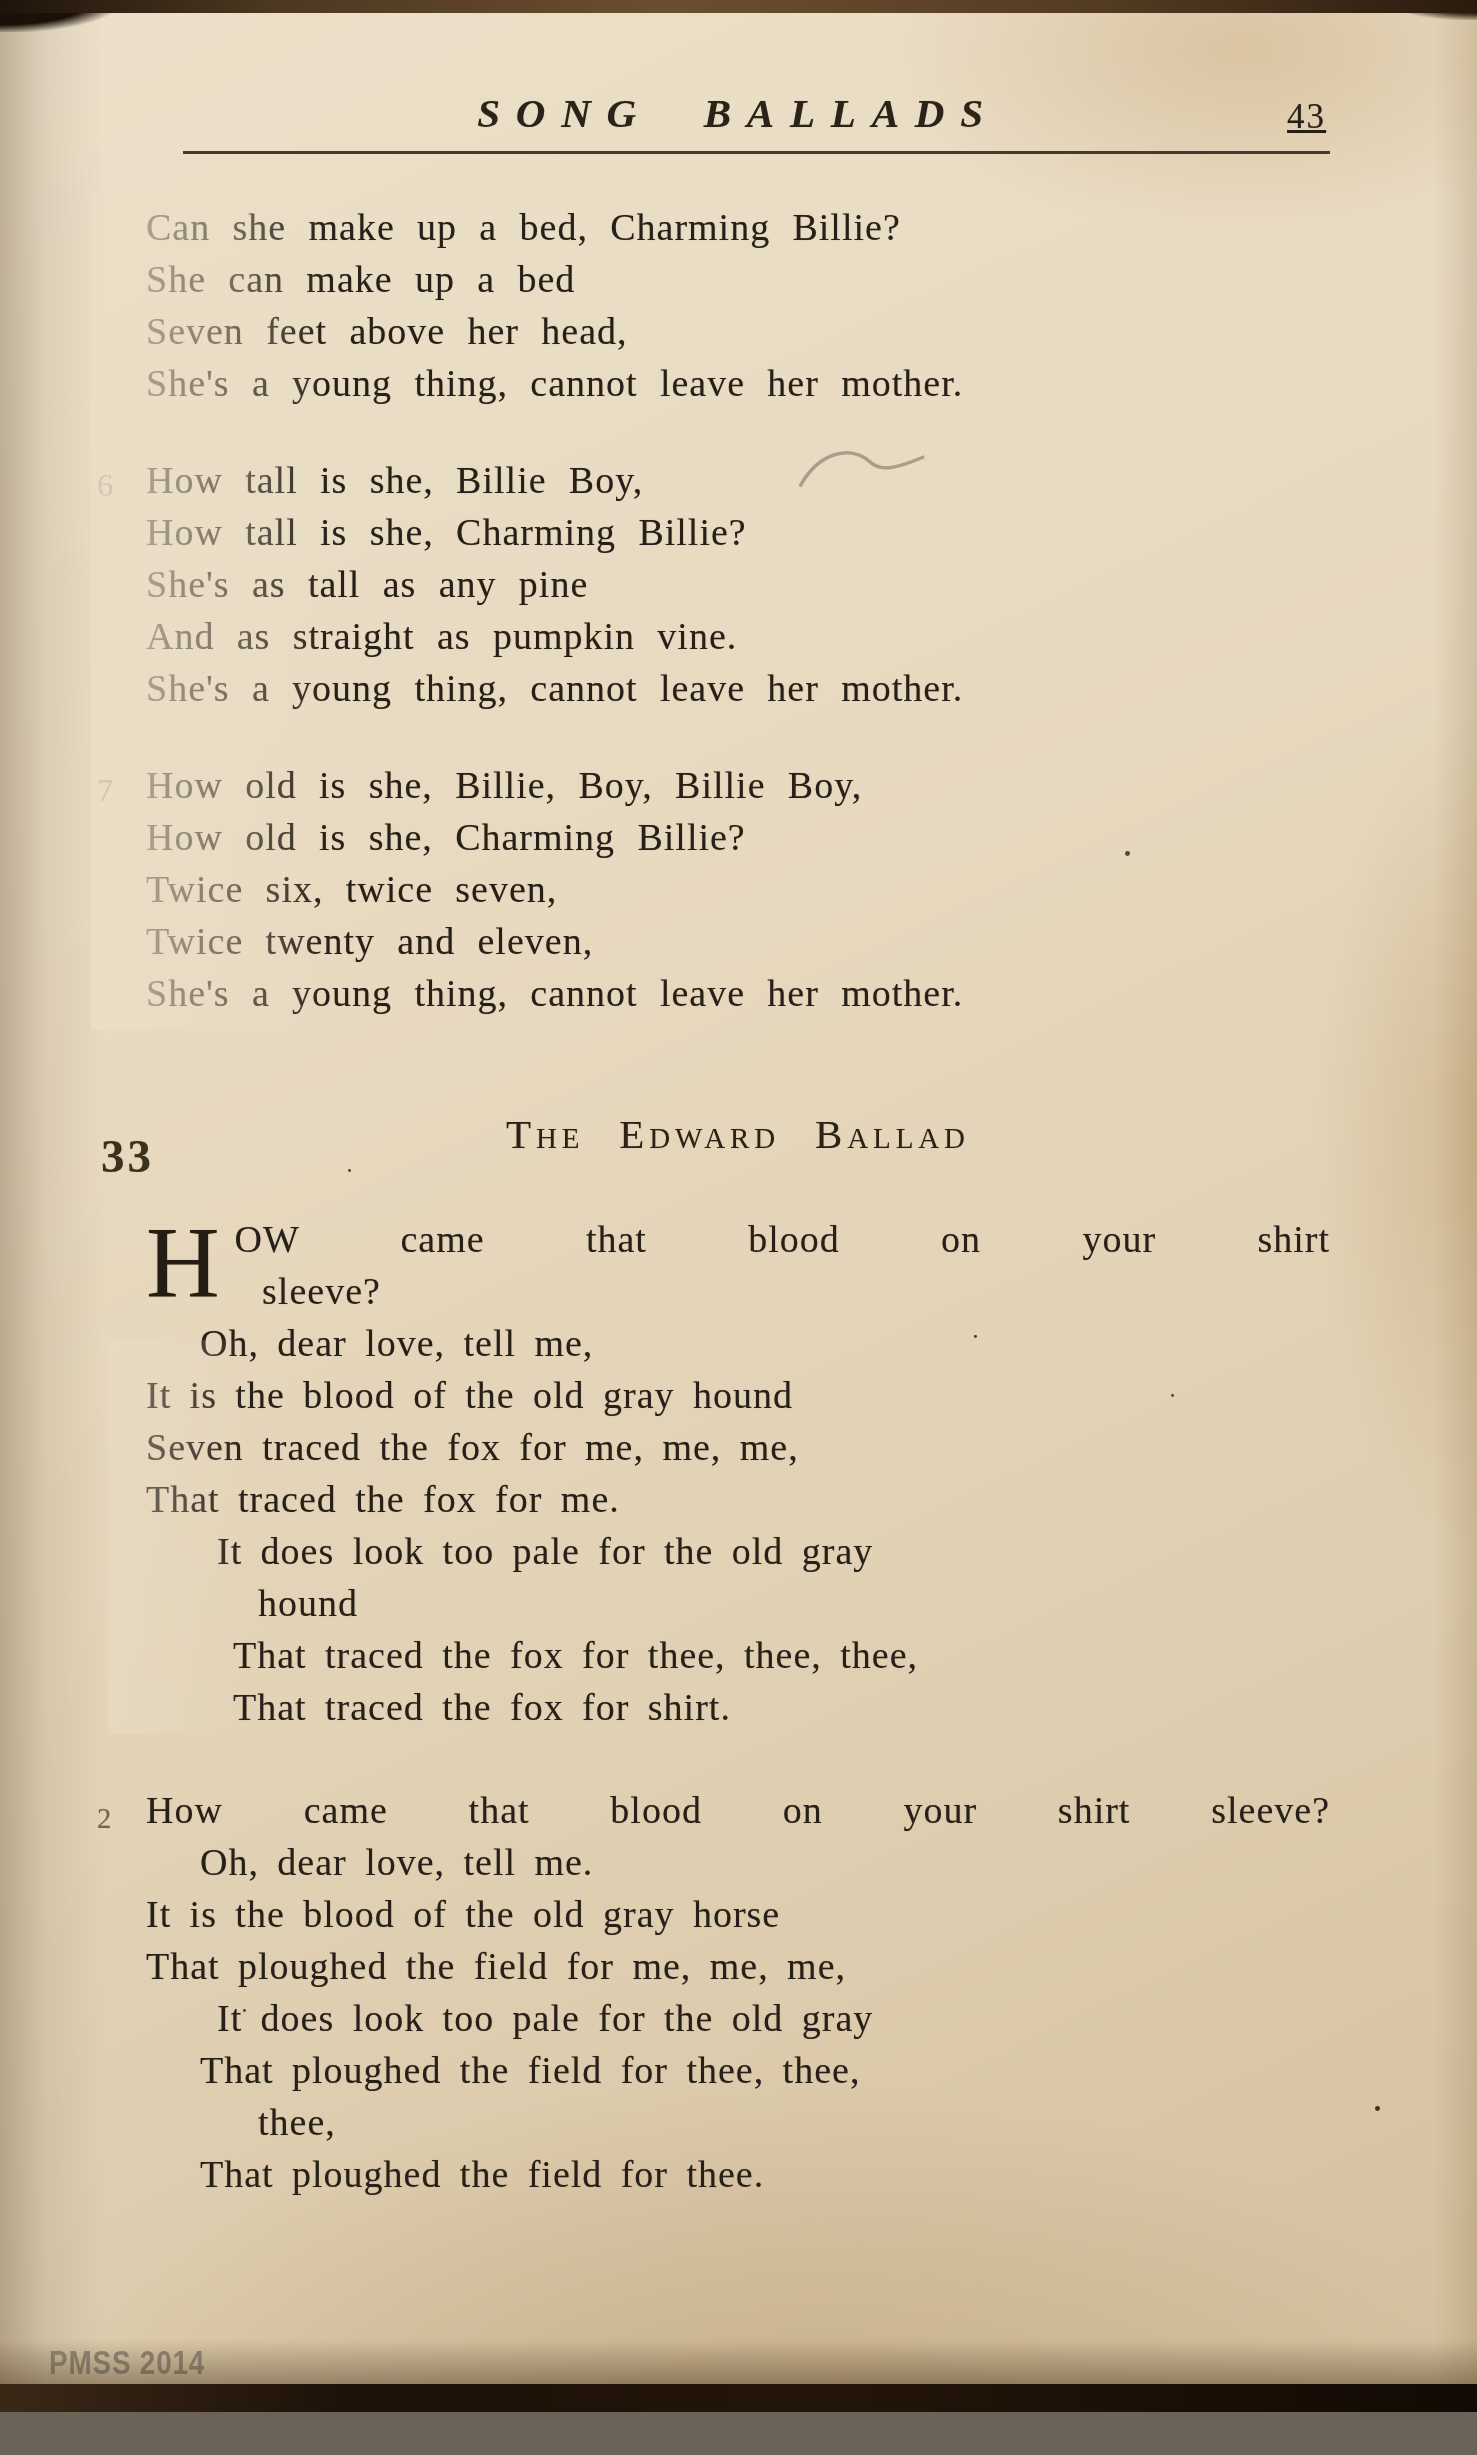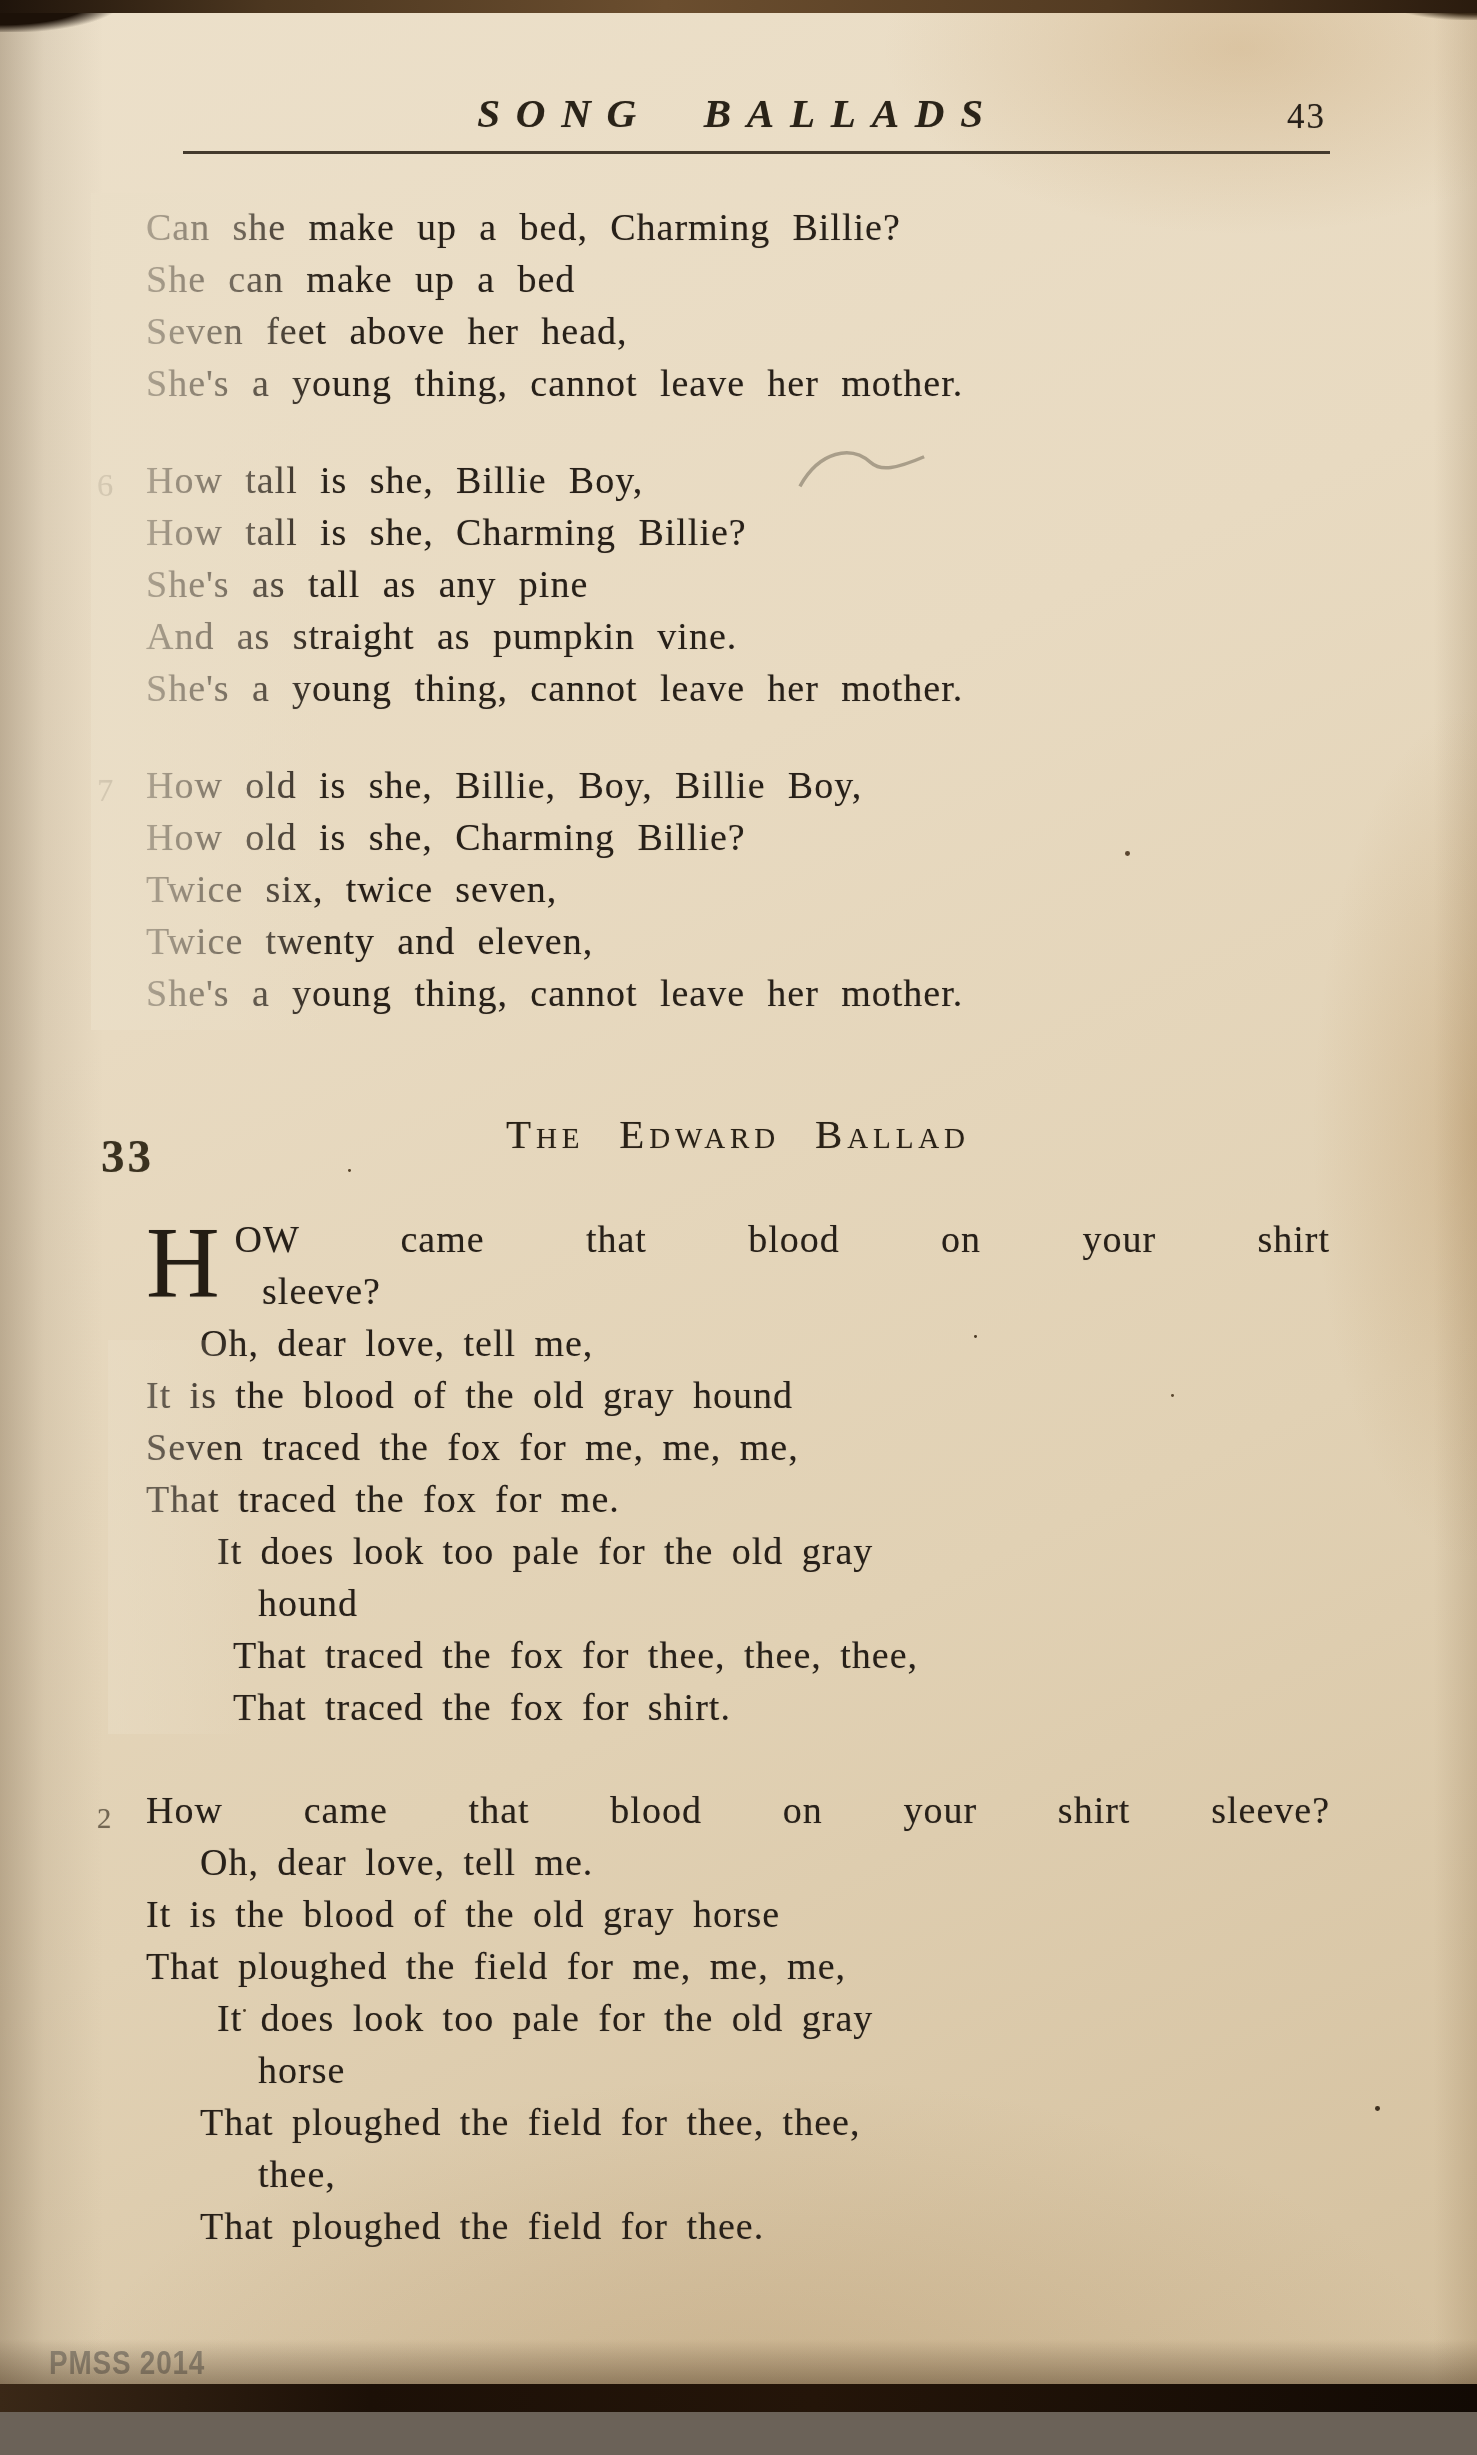--- a/index.html
+++ b/index.html
@@ -18,21 +18,21 @@
       linear-gradient(155deg, #ece0ca 0%, #e8dac1 35%, #e1d1b4 65%, #d4c09e 100%);
   }
 
   .wrap { position:relative; margin:0 148px 0 146px; padding-top:89px;
           text-shadow:0 0 1px rgba(40,30,20,0.30); }
 
   
   .header { position:relative; text-align:center; }
   .header-title { font-style:italic; font-weight:bold; font-size:41px;
                   letter-spacing:15.8px; word-spacing:25.6px; color:#2a2318; }
-  .page-num { position:absolute; right:3.9px; top:7.9px; font-size:35px; letter-spacing:2px; }
+  .page-num { position:absolute; right:3.9px; top:7.9px; font-size:35px; letter-spacing:2px;text-decoration:underline; }
   .rule { margin-top:13.8px; margin-left:37px; border-bottom:3px solid #443a2d; }
 
   
   .stanza { position:relative; font-size:38px; line-height:52px; letter-spacing:1px; }
   .stanza.billie { word-spacing:11.8px; margin-top:45px; }
   .stanza.billie.first { margin-top:47px; }
   .stanza.edward { word-spacing:7.9px; }
   .verse-num { position:absolute; left:-49px; top:4.9px; font-size:32.5px; color:#5f5442; opacity:.85; }
   .verse-num.small { font-size:28.6px; top:8.9px; }
 
@@ -152,21 +152,20 @@
       <div class="line ic">That traced the fox for shirt.</div>
     </div>
 
     <div class="stanza edward stanza2">
       <span class="verse-num small">2</span>
       <div class="line jline">How came that blood on your shirt sleeve?</div>
       <div class="line ia">Oh, dear love, tell me.</div>
       <div class="line">It is the blood of the old gray horse</div>
       <div class="line">That ploughed the field for me, me, me,</div>
       <div class="line ib">It does look too pale for the old gray</div>
-      <div class="line id">horse</div>
       <div class="line ia">That ploughed the field for thee, thee,</div>
       <div class="line id">thee,</div>
       <div class="line ia">That ploughed the field for thee.</div>
     </div>
 
   </div>
 
   <div class="fade-overlay" id="fade1"></div>
   <div class="fade-overlay" id="fade2"></div>
 

